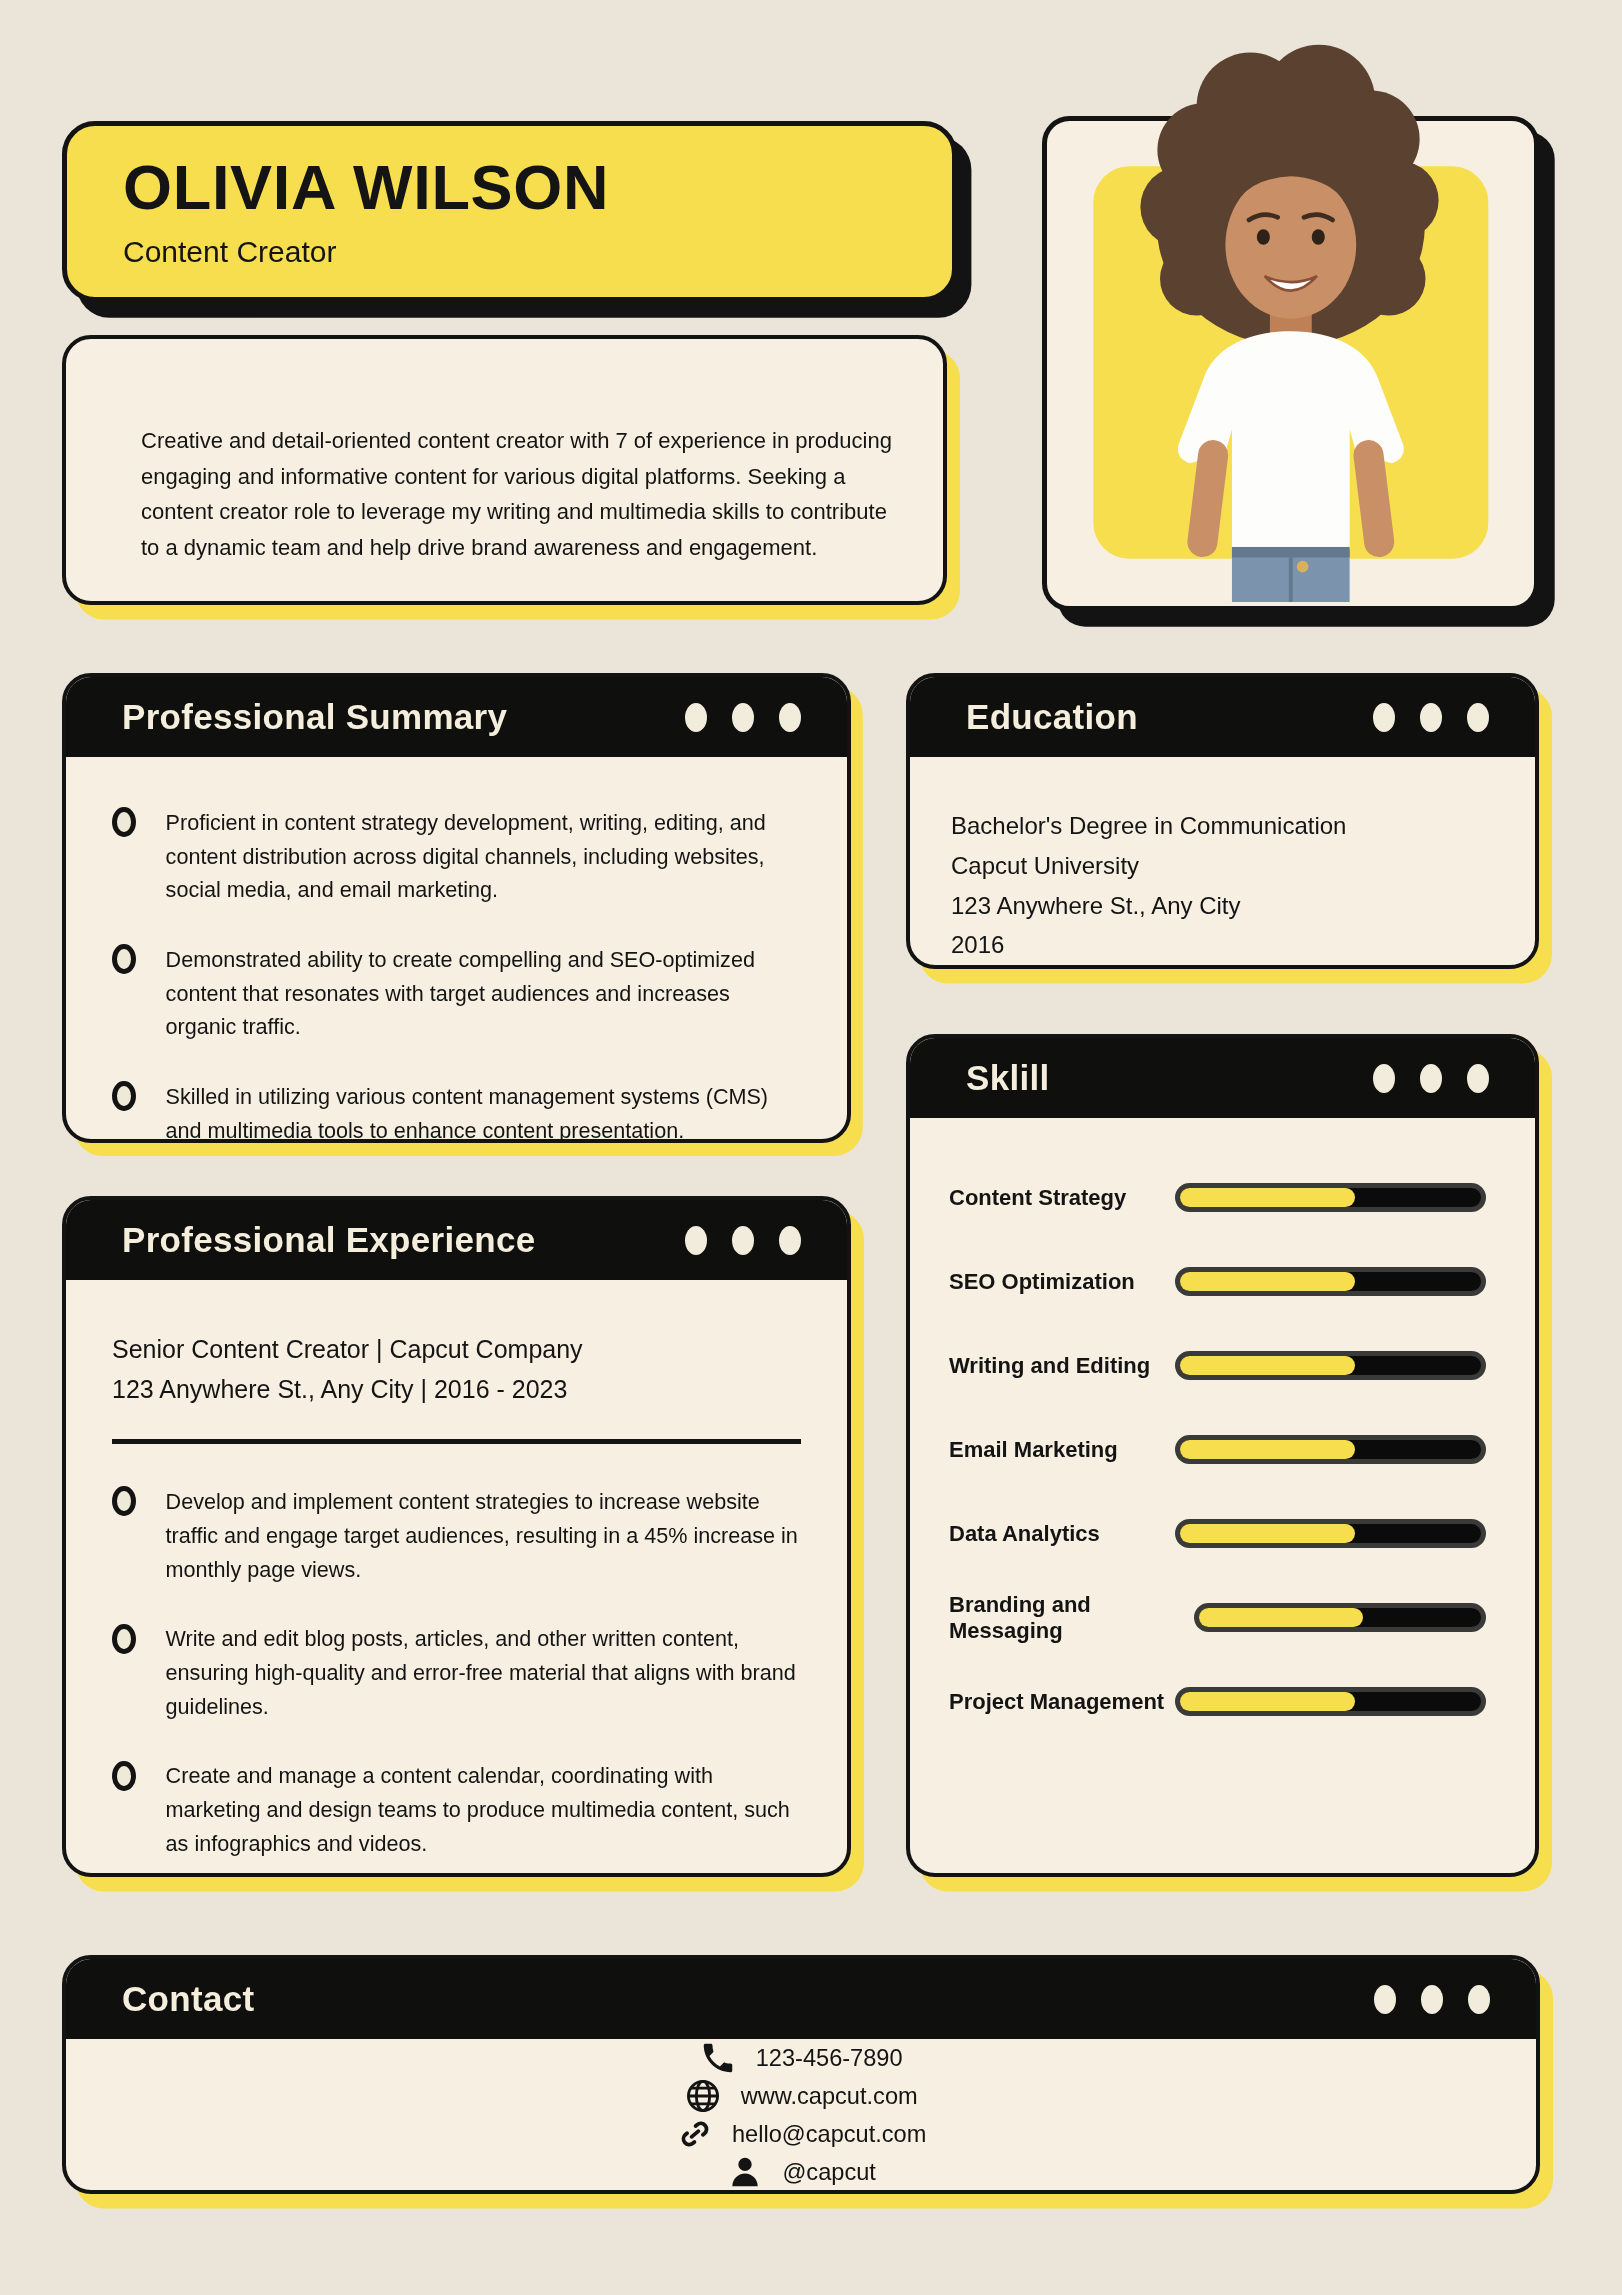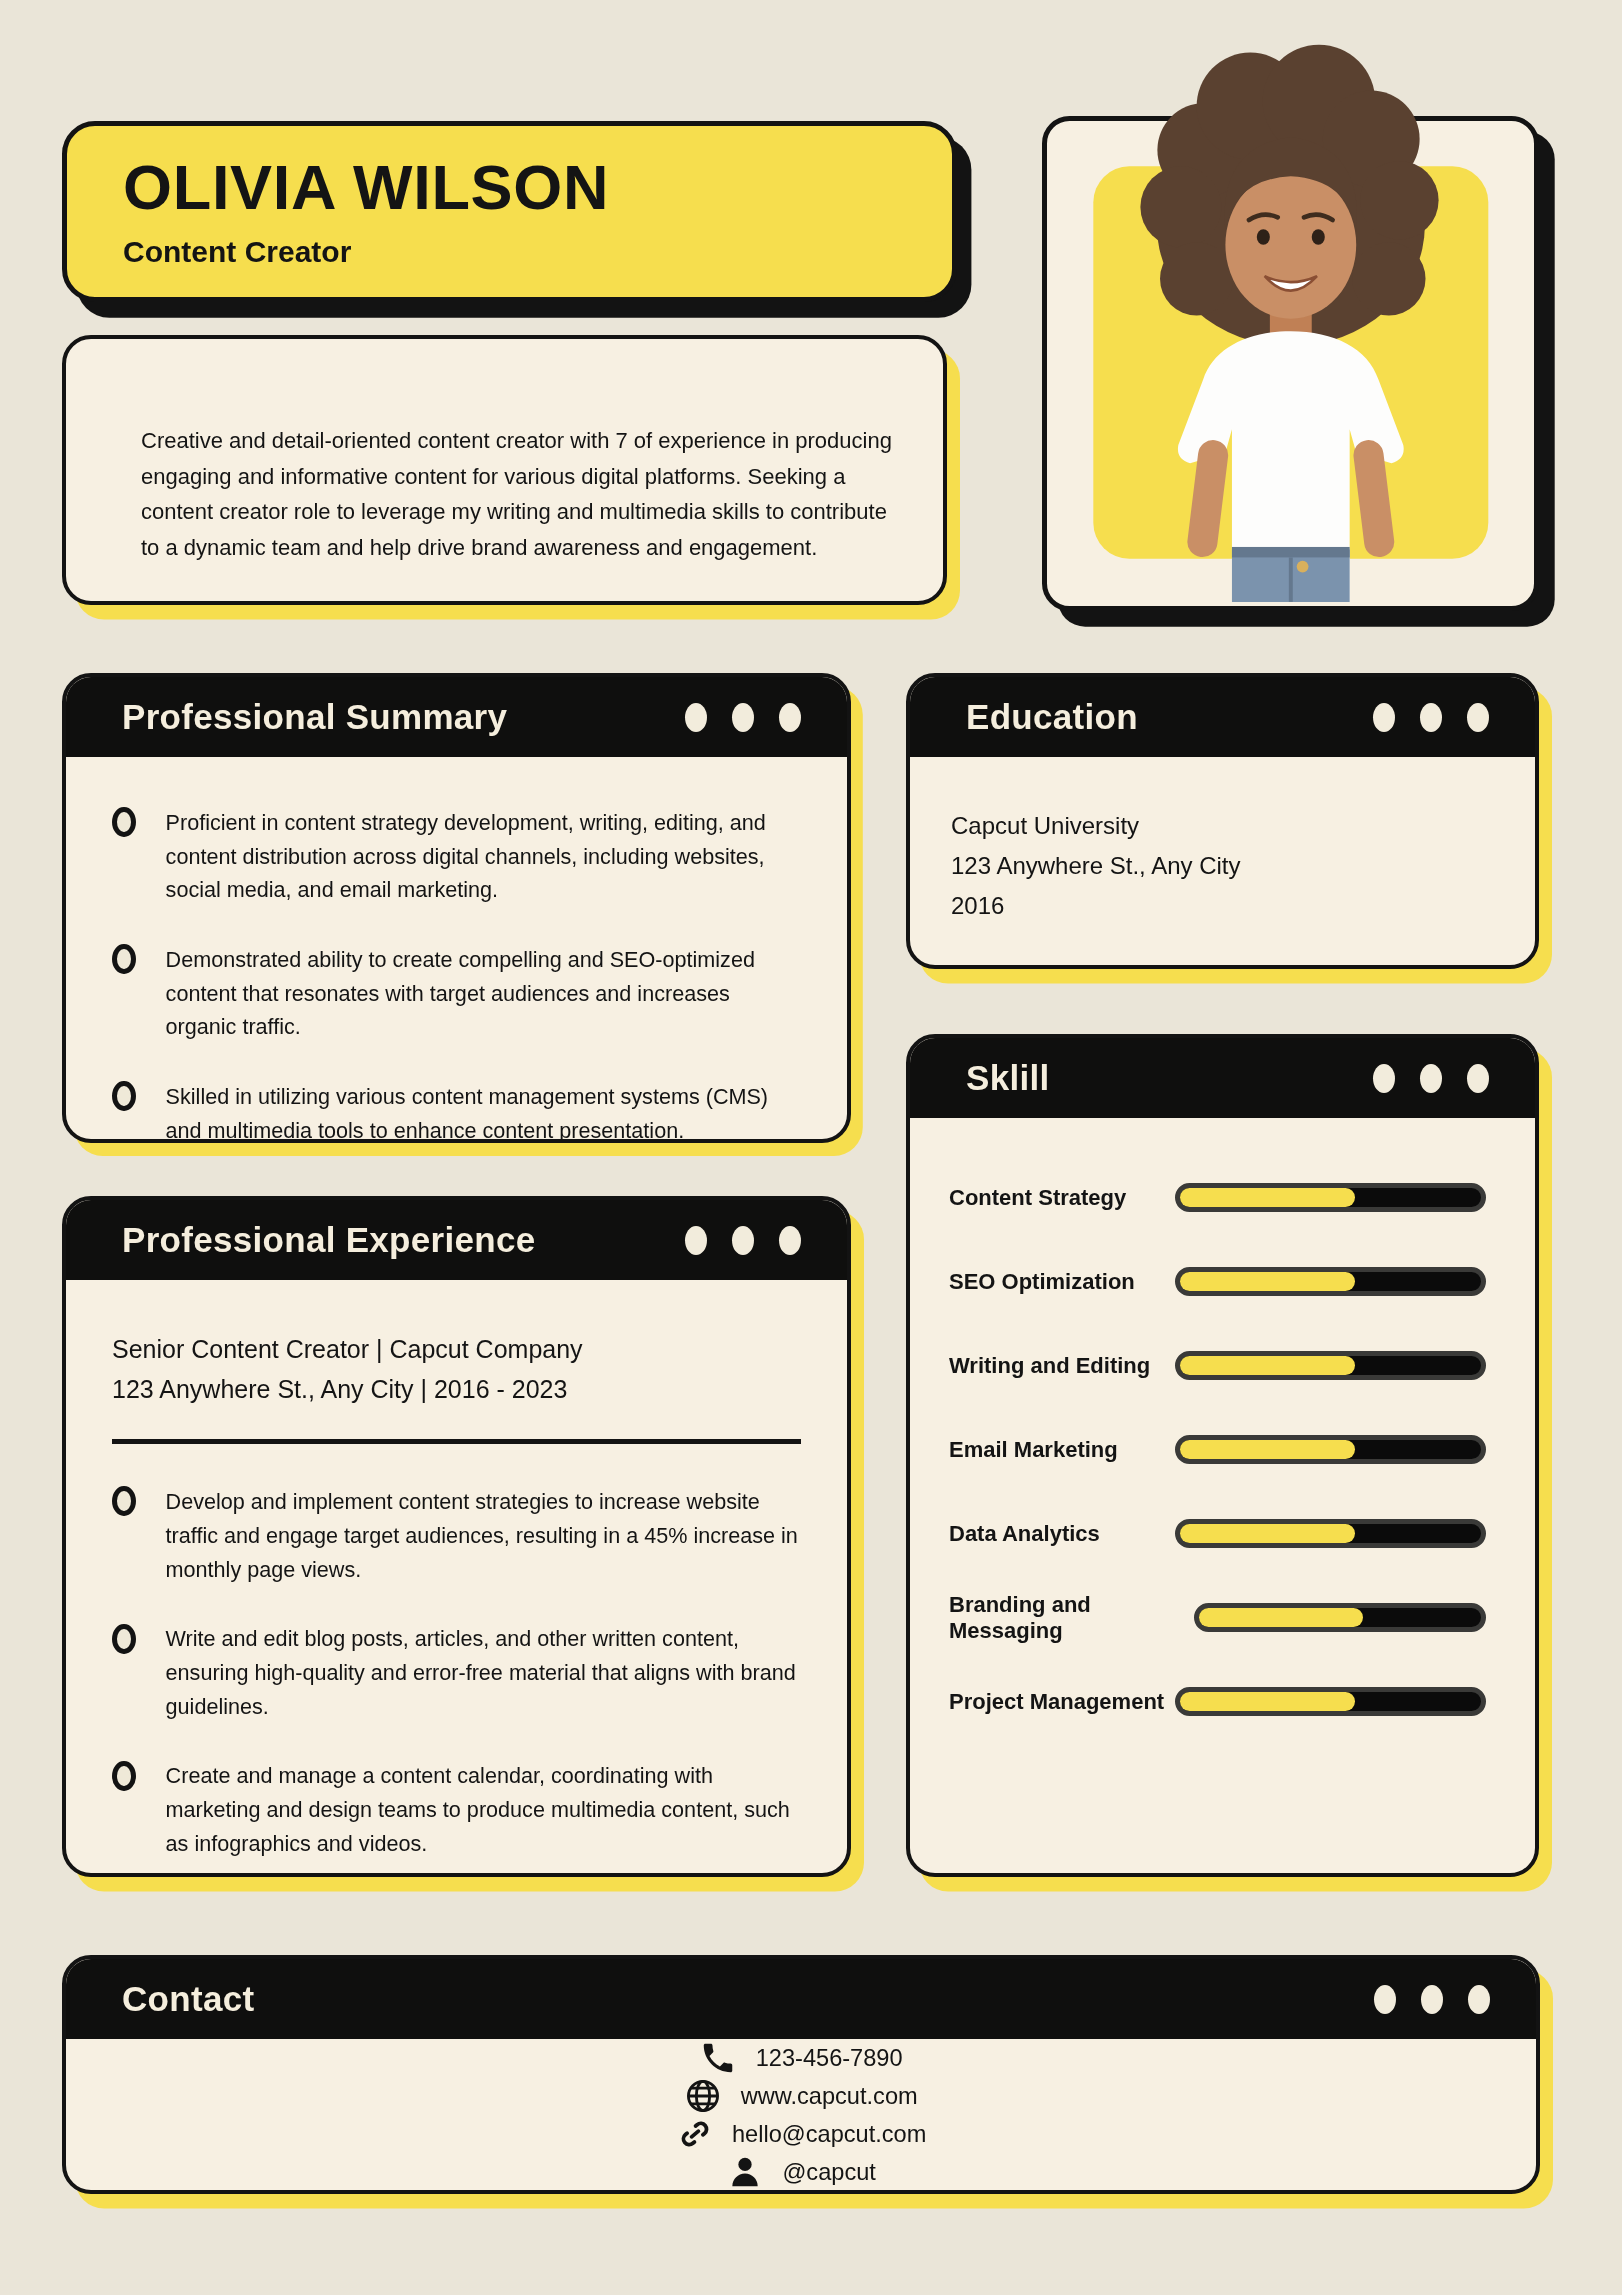--- a/index.html
+++ b/index.html
@@ -44,21 +44,21 @@
     left:62px;top:121px;width:895px;height:181px;
     box-sizing:border-box;
     background:#F6DE4E;
     border:5.2px solid #131313;
     border-radius:33px;
     box-shadow:14.4px 15.7px 0 #131313;
     display:flex;flex-direction:column;justify-content:center;
     padding-left:56px;
   }
   .person-name{font-size:63px;font-weight:700;letter-spacing:0.7px;line-height:1.05;}
-  .person-title{font-size:30px;font-weight:700;margin-top:14.4px;}
+  .person-title{font-size:30px;font-weight:400;margin-top:14.4px;}
 
   
   .about-card{
     left:62px;top:335px;width:885px;height:270px;
     box-sizing:border-box;
     padding:84px 41px 0 43px;
   }
   .about-text{font-size:22px;line-height:1.62;margin-left:32px;}
 
   
@@ -204,20 +204,21 @@
   <div class="card education-card">
     <div class="titlebar">
       <span class="card-title">Education</span>
       <span class="dots">
         <span class="dot"></span>
         <span class="dot"></span>
         <span class="dot"></span>
       </span>
     </div>
     <div class="education-body">
+      <div>Bachelor's Degree in Communication</div>
       <div>Capcut University</div>
       <div>123 Anywhere St., Any City</div>
       <div>2016</div>
     </div>
   </div>
 
   <div class="card skills-card">
     <div class="titlebar">
       <span class="card-title">Sklill</span>
       <span class="dots">

